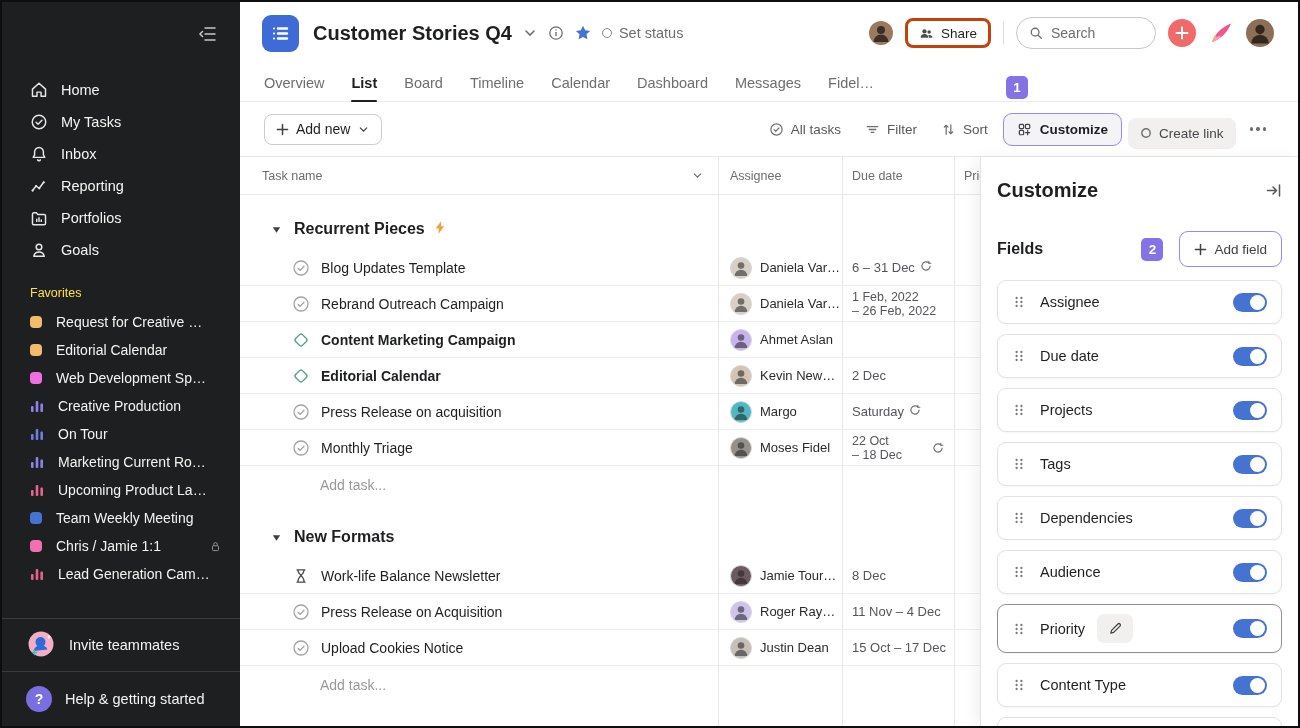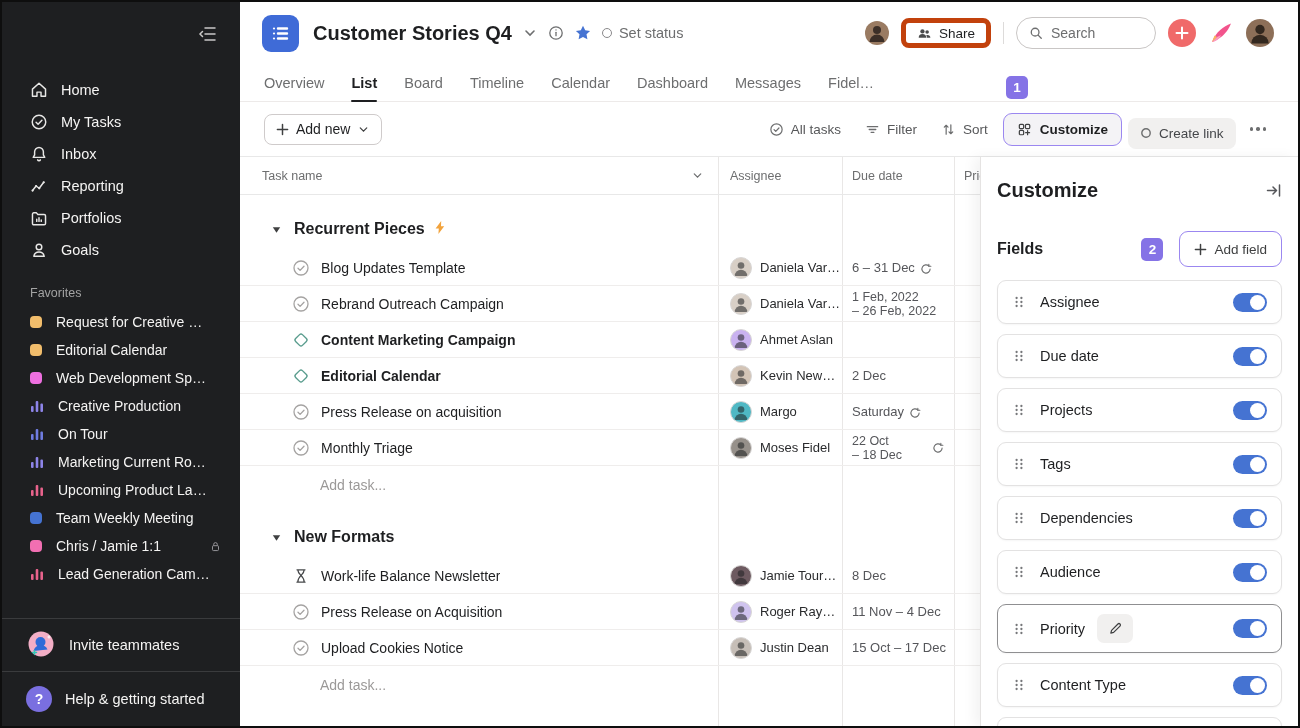--- a/index.html
+++ b/index.html
@@ -12,21 +12,21 @@
   .sidebar{ width:238px; flex-shrink:0; background:#1e1f21; color:#f5f4f3;
             display:flex; flex-direction:column; }
   .sidebar-top{ height:62px; position:relative; }
   .collapse-btn{ position:absolute; right:22px; top:22px; background:none; border:none;
                  color:#c9c8c7; cursor:pointer; }
   .collapse-btn svg{ width:20px; height:20px; display:block; }
   .nav{ padding:10px 0 0; }
   .nav-item{ display:flex; align-items:center; gap:13px; height:32px; padding:0 14px 0 28px;
              font-size:14.5px; cursor:pointer; }
   .nav-item svg{ width:18px; height:18px; color:#e8e7e6; flex-shrink:0; }
-  .fav-label{ margin:20px 0 8px 28px; font-size:12.5px; color:#a3a3a3; }
+  .fav-label{ margin:20px 0 8px 28px; font-size:12.5px; color:#fde047; }
   .fav-item{ display:flex; align-items:center; gap:14px; height:28px; padding:0 18px 0 28px;
              font-size:14px; cursor:pointer; }
   .fav-dot{ width:12px; height:12px; border-radius:4px; flex-shrink:0; }
   .fav-bars{ width:14px; height:13px; flex-shrink:0; }
   .fav-text{ white-space:nowrap; overflow:hidden; }
   .fav-lock{ margin-left:auto; color:#97969a; }
   .fav-lock svg{ width:13px; height:13px; display:block; }
   .sidebar-bottom{ margin-top:auto; }
   .invite-row{ display:flex; align-items:center; gap:13px; height:53px; padding:0 24px;
                border-top:1px solid #3a3b3d; font-size:14.5px; cursor:pointer; }
@@ -48,21 +48,21 @@
   .hd-ic svg{ width:16px; height:16px; display:block; }
   .star-ic svg{ width:18px; height:18px; }
   .set-status{ display:flex; align-items:center; gap:7px; color:#6d6e6f; font-size:14.5px;
                background:none; border:none; cursor:pointer; white-space:nowrap; }
   .set-status .ring{ width:10px; height:10px; border:1.5px solid #8a898b; border-radius:50%; }
   .header-right{ margin-left:auto; display:flex; align-items:center; gap:12px; }
   .avatar{ border-radius:50%; overflow:hidden; flex-shrink:0; cursor:pointer; position:relative; }
   .avatar svg{ width:100%; height:100%; display:block; }
   .av-24{ width:24px; height:24px; } .av-28{ width:28px; height:28px; }
   .share-btn{ display:flex; align-items:center; gap:7px; height:30px; padding:0 11px;
-              border:5px solid #c2410c; border-radius:8px; background:#fff; font-size:13.5px;
+              border:3px solid #c2410c; border-radius:8px; background:#fff; font-size:13.5px;
               color:#1e1f21; cursor:pointer; }
   .share-btn svg{ width:15px; height:15px; color:#4b4c4d; }
   .vdivider{ width:1px; height:22px; background:#dddbda; }
   .search-box{ display:flex; align-items:center; gap:8px; width:140px; height:32px;
                border:1px solid #c9c6c5; border-radius:16px; padding:0 12px; background:#fff; }
   .search-box svg{ width:14px; height:14px; color:#6d6e6f; flex-shrink:0; }
   .search-box input{ border:none; outline:none; width:100%; font-size:14px; color:#1e1f21;
                      font-family:inherit; background:transparent; }
   .search-box input::placeholder{ color:#6d6e6f; }
   .plus-btn{ width:28px; height:28px; border-radius:50%; background:#f06a6a; border:none; color:#fff;
@@ -133,21 +133,21 @@
   .task-ic{ width:18px; height:18px; flex-shrink:0; display:flex; }
   .task-ic svg{ width:18px; height:18px; }
   .t-name{ white-space:nowrap; overflow:hidden; text-overflow:ellipsis; }
   .t-name.bold{ font-weight:700; }
   .c-assignee{ width:124px; display:flex; align-items:center; gap:8px; padding-left:12px; cursor:pointer; }
   .c-assignee .avatar{ width:22px; height:22px; border:1px solid #d9d7d6; }
   .as-name{ font-size:13px; color:#2a2b2d; white-space:nowrap; overflow:hidden; }
   .c-due{ width:112px; display:flex; align-items:center; padding-left:10px; color:#55565a;
           font-size:13px; cursor:pointer; }
   .due-lines{ display:flex; flex-direction:column; line-height:14px; font-size:12.5px; }
-  .due-one{ display:flex; align-items:flex-end; gap:5px; }
+  .due-one{ display:flex; align-items:flex-start; gap:5px; }
   .recur{ color:#6d6e6f; display:inline-flex; }
   .recur svg{ width:12px; height:12px; }
   .recur-right{ margin-left:auto; margin-right:10px; }
   .c-rest{ flex:1; }
   .addtask-row{ display:flex; align-items:center; height:37px; padding-left:80px; font-size:14px;
                 color:#9b9998; cursor:pointer; position:relative; z-index:1; }
 
   
   .panel{ width:318px; flex-shrink:0; background:#fff; border-left:1px solid #e5e3e2;
           box-shadow:-6px 0 12px rgba(0,0,0,.05); padding:0 16px; position:relative; z-index:2;

